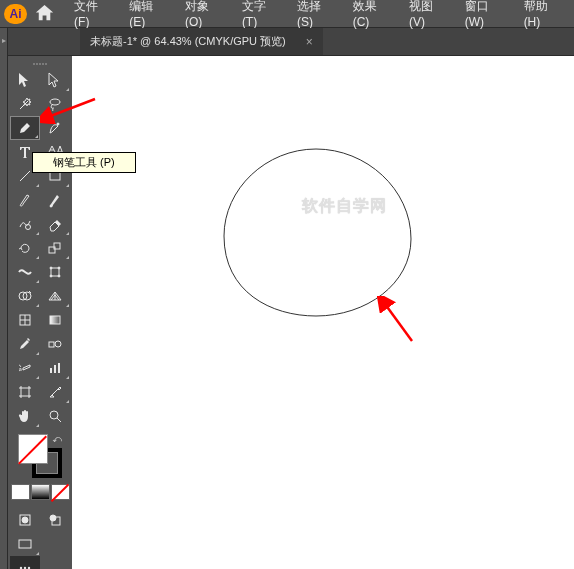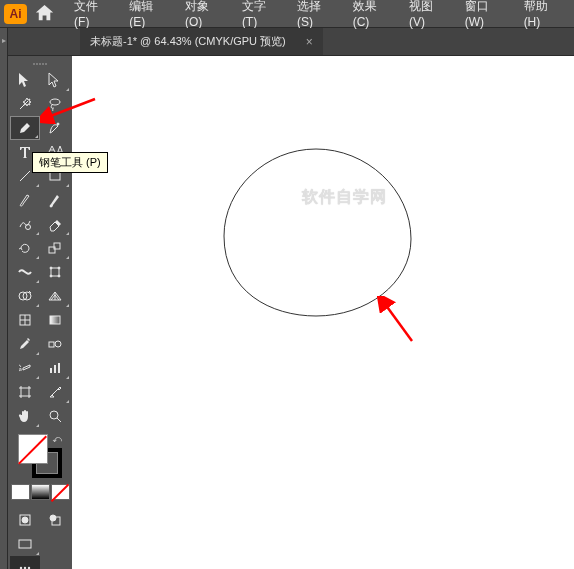--- a/index.html
+++ b/index.html
@@ -1,19 +1,19 @@
 <!DOCTYPE html>
 <html><head>
 <meta charset="utf-8">
 <style>
 * { margin: 0; padding: 0; box-sizing: border-box; }
 body { font-family: "Microsoft YaHei", sans-serif; background: #535353; width: 574px; height: 569px; overflow: hidden; position: relative; }
 
 .menubar { background: #535353; height: 28px; display: flex; align-items: center; padding: 0 4px; border-bottom: 1px solid #2a2a2a; }
-.logo { width: 24px; height: 20px; background: #ff9a00; color: #7f1d1d; font-weight: bold; font-size: 12px; display: flex; align-items: center; justify-content: center; border-radius: 4px; margin-right: 6px; }
+.logo { width: 24px; height: 20px; background: #ff9a00; color: #4c1d95; font-weight: bold; font-size: 12px; display: flex; align-items: center; justify-content: center; border-radius: 10px; margin-right: 6px; }
 .home-icon { width: 24px; height: 24px; display: flex; align-items: center; justify-content: center; margin-right: 10px; }
 .menu-items { display: flex; gap: 2px; }
 .menu-item { color: #e8e8e8; font-size: 12px; padding: 4px 8px; cursor: pointer; }
 
 .tabbar { background: #434343; height: 28px; display: flex; align-items: center; padding-left: 80px; border-bottom: 1px solid #2a2a2a; }
 .tab { color: #e0e0e0; font-size: 11px; padding: 6px 10px; display: flex; align-items: center; gap: 20px; background: #383838; }
 .tab-close { color: #aaa; font-size: 12px; cursor: pointer; }
 
 .left-gutter { position: absolute; left: 0; top: 28px; width: 8px; height: 541px; background: #535353; border-right: 1px solid #2a2a2a; }
 .gutter-btn { position: absolute; top: 6px; left: 1px; width: 6px; height: 12px; display:flex; align-items:center; justify-content:center; color:#aaa; font-size:8px; }
@@ -36,24 +36,24 @@
 
 .swatch-row { display: flex; gap: 1px; margin-top:2px; }
 .swatch { width: 19px; height: 16px; border: 1px solid #666; }
 .sw-white { background: #fff; }
 .sw-black { background: #000; }
 .sw-none { background: #fff; position: relative; }
 .sw-none::after { content:''; position:absolute; width:140%; height:2px; background:#ff0000; top:50%; left:-20%; transform:rotate(-45deg); }
 
 .canvas-area { position: absolute; left: 72px; top: 56px; right: 0; bottom: 0; background: #fff; }
 .canvas-shape { position: absolute; left: 144px; top: 88px; }
-.watermark { position: absolute; left: 230px; top: 131px; color: #e0e0e0; font-size: 16px; font-weight: bold; text-align: center; letter-spacing: 1px; text-shadow: 0 0 1px #ccc; }
+.watermark { position: absolute; left: 230px; top: 140px; color: #e0e0e0; font-size: 16px; font-weight: bold; text-align: center; letter-spacing: 1px; text-shadow: 0 0 1px #ccc; }
 .watermark-sub { font-size: 10px; letter-spacing: 3px; }
 
-.tooltip { position: absolute; left: 32px; top: 152px; background: #ffffe1; border: 1px solid #000; padding: 2px 6px; font-size: 11px; color: #000; white-space: nowrap; z-index: 10; }
+.tooltip { position: absolute; left: 32px; top: 152px; background: #ffffe1; border: 1px solid #000; padding: 2px 20px; font-size: 11px; color: #000; white-space: nowrap; z-index: 10; }
 
 .red-arrow { position: absolute; }
 .red-arrow svg { display: block; }
 
 .dots-handle { display:flex; justify-content:center; gap:1px; padding:3px 0; }
 .dots-handle span { width:2px; height:2px; background:#888; border-radius:50%; }
 </style>
 </head>
 <body>
 

